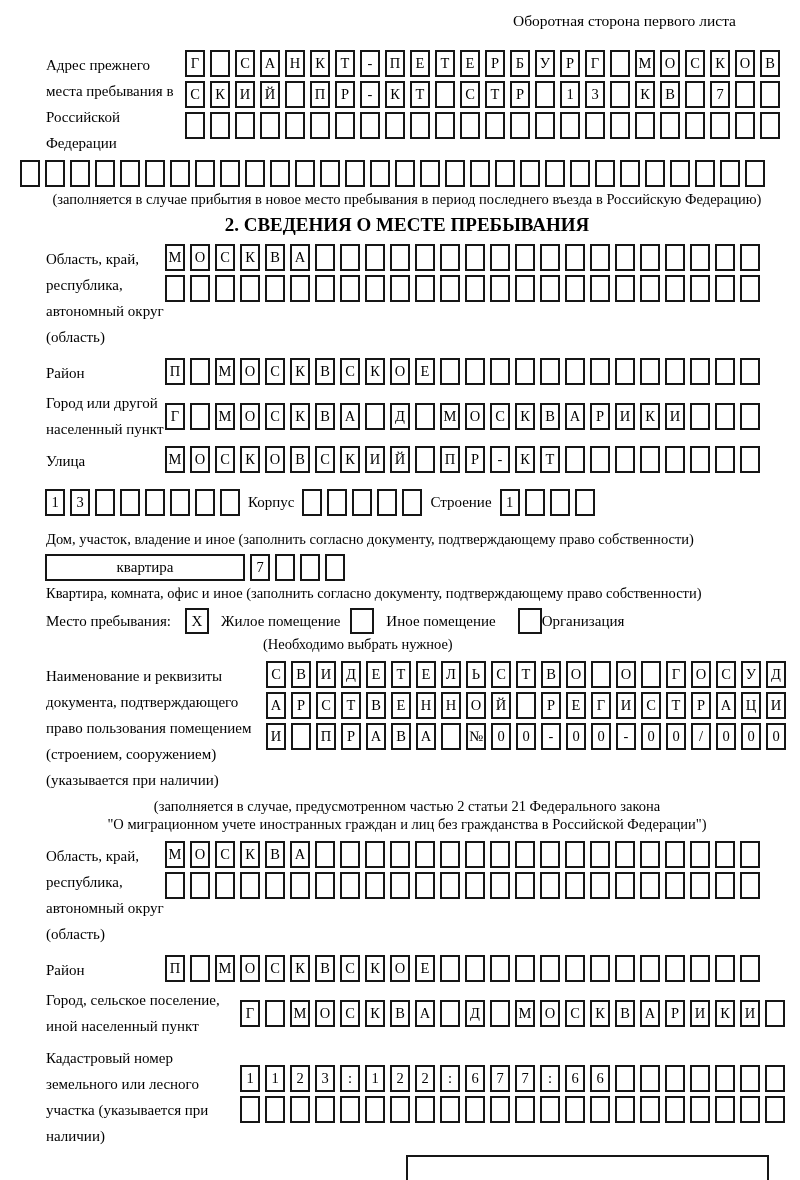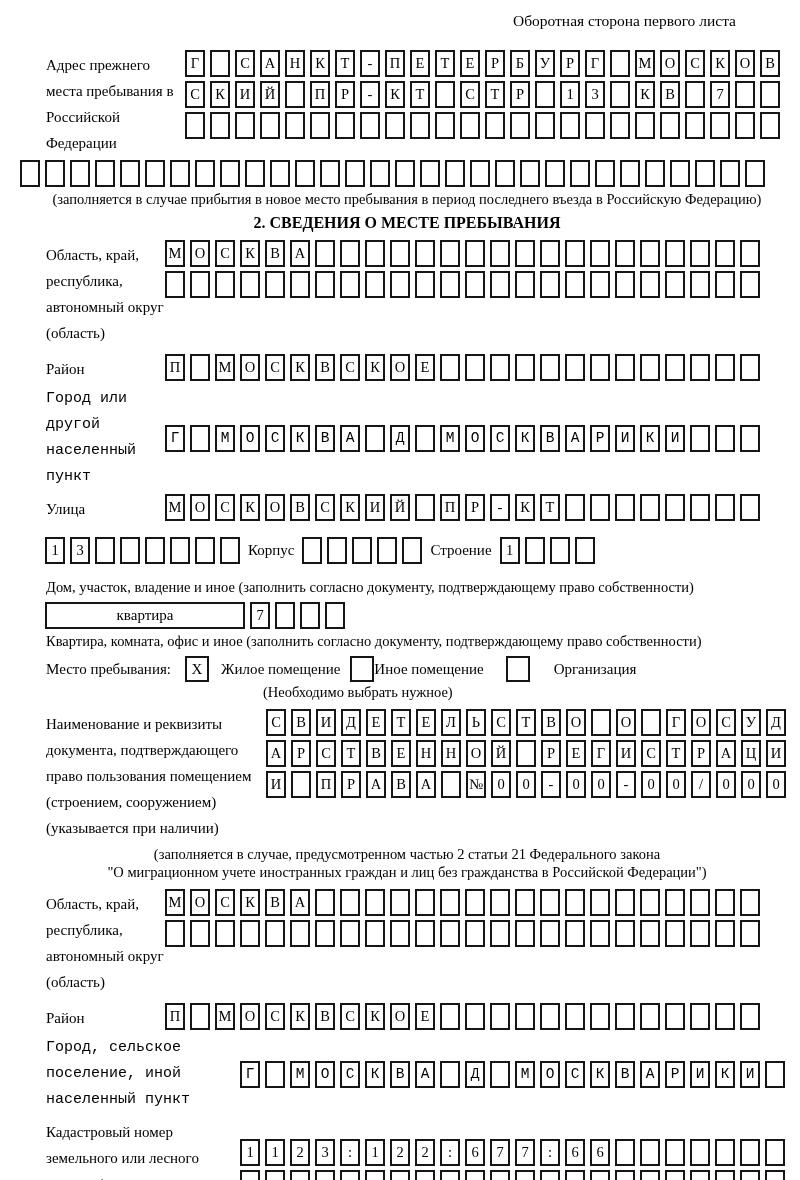--- a/index.html
+++ b/index.html
@@ -14,33 +14,33 @@
 
   .cells { display:flex; gap:5px; }
   .cells .box {
     flex:0 0 auto; width:20px; height:27px; border:2px solid #161616;
     display:flex; align-items:center; justify-content:center;
     font-size:14.5px; line-height:1; background:#fff;
   }
   .vcells { display:flex; flex-direction:column; gap:4px; }
 
   .frow { display:flex; align-items:flex-start; margin-bottom:4px; }
-  .frow.center { align-items:center;font-family:Liberation Mono, monospace; }
+  .frow.center { align-items:center; }
   .flabel { font-size:15px; line-height:26px; padding-left:26px; padding-top:2px; }
   .lab-w165 { flex:0 0 165px; }
   .lab-w145 { flex:0 0 145px; }
   .lab-w246 { flex:0 0 246px; }
   .lab-w220 { flex:0 0 220px; }
 
   .fullrow { margin:0 0 4px 0; }
   .caption { font-size:14.5px; line-height:17px; }
   .caption.centered { text-align:center; margin:2px 0 6px 0; }
   .caption.leftpad { padding-left:26px; margin:2px 0 6px 0; }
 
-  .sec-title { text-align:center; font-weight:bold; font-size:16px; margin:4px 0 8px 0; }
+  .sec-title { text-align:center; font-weight:bold; font-size:19px; margin:4px 0 8px 0; }
 
   .inline-row { display:flex; align-items:center; margin:2px 0 4px 25px; }
   .widebox {
     border:2px solid #161616; height:27px; display:flex;
     align-items:center; justify-content:center; font-size:15px;
   }
   .widebox.house { width:167px; margin-right:5px; }
   .widebox.apt { width:200px; margin-right:5px; }
   .mini-label { font-size:15px; margin:16px 8px; }
 
@@ -369,23 +369,23 @@
         <span class="box"></span>
       </div>
   </div>
   <div class="caption leftpad">Квартира, комната, офис и иное (заполнить согласно документу, подтверждающему право собственности)</div>
 
   <div class="stay-row">
     <span>Место пребывания:</span>
     <span class="checkbox" style="margin-left:14px;">X</span>
     <span style="margin-left:12px;">Жилое помещение</span>
     <span class="checkbox" style="margin-left:10px;"></span>
-    <span style="">Иное помещение</span>
+    <span style="margin-left:12px;">Иное помещение</span>
     <span class="checkbox" style="margin-left:22px;"></span>
-    <span style="margin-left:24px;">Организация</span>
+    <span style="">Организация</span>
   </div>
   <div class="choose-caption">(Необходимо выбрать нужное)</div>
 
   <div class="frow">
     <div class="flabel lab-w246">Наименование и реквизиты документа, подтверждающего право пользования помещением (строением, сооружением) (указывается при наличии)</div>
     <div class="vcells">
       <div class="cells">
           <span class="box">С</span>
           <span class="box">В</span>
           <span class="box">И</span>

